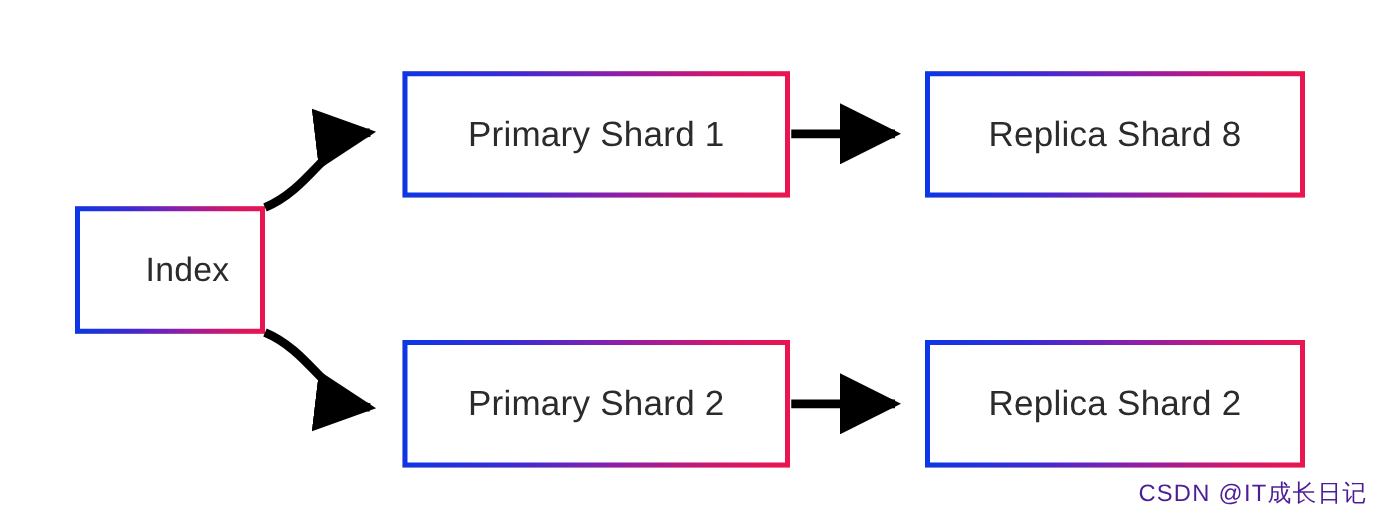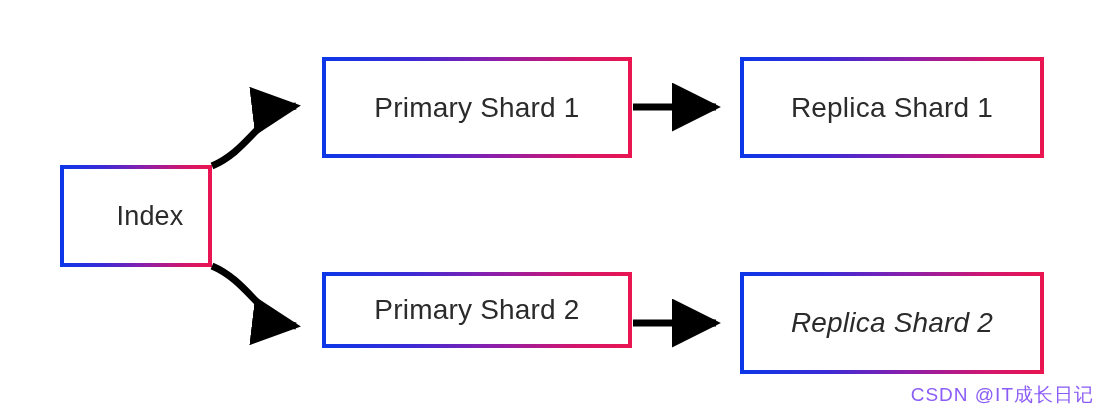--- a/index.html
+++ b/index.html
@@ -47,38 +47,38 @@
     color: #2b2b2b;
     font-size: 28px;
     line-height: 1;
     letter-spacing: 0.2px;
     white-space: nowrap;
   }
   #node-index .node-label { font-size: 27px; }
 
   #node-index       { left: 60px;  top: 165px; width: 152px; height: 102px; padding-left: 32px; }
   #node-primary-1   { left: 322px; top: 57px;  width: 310px; height: 101px; }
-  #node-primary-2   { left: 322px; top: 272px; width: 310px; height: 76px; }
+  #node-primary-2   { left: 322px; top: 272px; width: 310px; height: 102px; }
   #node-replica-1   { left: 740px; top: 57px;  width: 304px; height: 101px; }
-  #node-replica-2   { left: 740px; top: 272px; width: 304px; height: 102px; font-style: italic; }
+  #node-replica-2   { left: 740px; top: 272px; width: 304px; height: 102px; }
 
   #edges {
     position: absolute;
     left: 0; top: 0;
     width: 1108px;
     height: 416px;
     z-index: 3;
     pointer-events: none;
   }
   .watermark {
     position: absolute;
     right: 14px;
     bottom: 8px;
     z-index: 4;
-    color: #8b5cf6;
+    color: #4c1d95;
     font-size: 19px;
     letter-spacing: 1px;
     white-space: nowrap;
   }
 </style>
 </head>
 <body>
 
 <div id="canvas">
 
@@ -104,21 +104,21 @@
 
   <div class="node" id="node-primary-1">
     <span class="node-label">Primary Shard 1</span>
   </div>
 
   <div class="node" id="node-primary-2">
     <span class="node-label">Primary Shard 2</span>
   </div>
 
   <div class="node" id="node-replica-1">
-    <span class="node-label">Replica Shard 1</span>
+    <span class="node-label">Replica Shard 8</span>
   </div>
 
   <div class="node" id="node-replica-2">
     <span class="node-label">Replica Shard 2</span>
   </div>
 
   <div class="watermark">CSDN @IT成长日记</div>
 
 </div>
 

